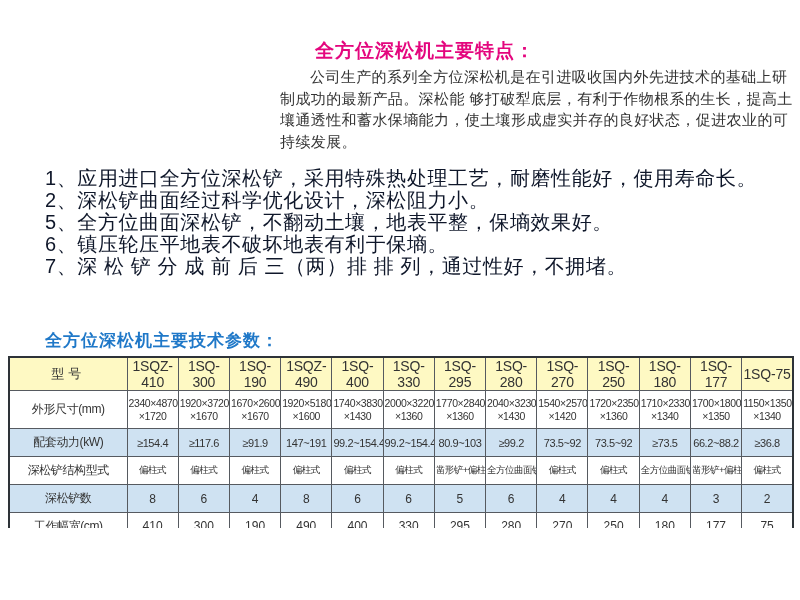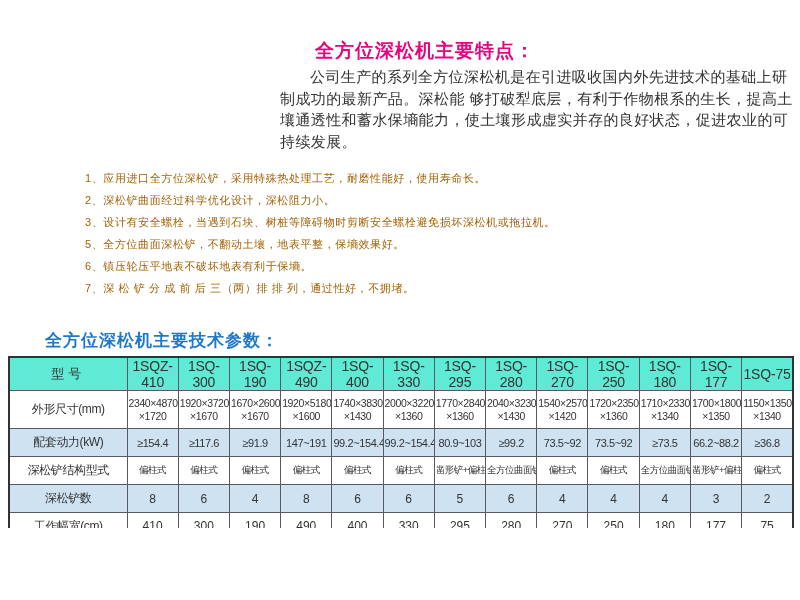--- a/index.html
+++ b/index.html
@@ -12,31 +12,31 @@
   #intro-para{position:absolute;left:280px;top:66px;width:516px;font-size:15px;
               line-height:21.5px;color:#333;text-indent:2em;letter-spacing:0.4px;}
 
   
   #product-heading{position:absolute;left:18px;top:136px;display:flex;align-items:center;gap:8px;}
   #product-heading .logo{width:22px;height:22px;display:block;}
   #product-heading .title{font-size:16px;font-weight:bold;color:#222;letter-spacing:0.5px;}
 
   
   #feature-list{position:absolute;left:45px;top:167px;width:745px;}
-  .feature-item{font-size:11px;line-height:22px;color:#a16207;letter-spacing:0.6px;margin-left:40px;}
+  .feature-item{font-size:20px;line-height:22px;color:#0f172a;letter-spacing:0.6px;}
 
   
   #specs-title{position:absolute;left:45px;top:329px;font-size:17px;font-weight:bold;
                color:#1f78c8;letter-spacing:1px;}
   #spec-table{position:absolute;left:8px;top:356px;width:786px;border-collapse:collapse;
               table-layout:fixed;border:2px solid #2e3338;}
   #spec-table th,#spec-table td{border:1px solid #565a60;text-align:center;vertical-align:middle;
               color:#333;font-weight:normal;padding:0 1px;overflow:hidden;}
   #spec-table col.label-col{width:118px;}
-  #spec-table thead tr{background:#5eead4;height:30px;}
+  #spec-table thead tr{background:#fef9c3;height:30px;}
   #spec-table thead th{font-size:14px;letter-spacing:-0.2px;}
   #spec-table thead th.row-label{font-size:13px;letter-spacing:4px;}
   #spec-table tbody th{font-size:12px;letter-spacing:-0.4px;}
   #spec-table tbody td{font-size:12px;}
   #spec-table tbody tr{height:28px;background:#ffffff;}
   #spec-table tbody tr:nth-child(even){background:#cfe2f2;}
   #spec-table tbody tr:nth-child(1){height:38px;margin-top:14px;}
   #spec-table tbody tr:nth-child(1) td{white-space:pre-line;font-size:10.5px;line-height:13px;letter-spacing:-0.4px;}
   #spec-table tbody tr:nth-child(2) td{font-size:11px;letter-spacing:-0.4px;margin-left:36px;}
   #spec-table tbody tr:nth-child(3) td{font-size:9.5px;letter-spacing:-0.5px;white-space:nowrap;}
@@ -47,21 +47,20 @@
 <div id="page">
 
   <div id="features-title">全方位深松机主要特点：</div>
 
   <div id="intro-para">公司生产的系列全方位深松机是在引进吸收国内外先进技术的基础上研制成功的最新产品。深松能 够打破犁底层，有利于作物根系的生长，提高土壤通透性和蓄水保墒能力，使土壤形成虚实并存的良好状态，促进农业的可持续发展。</div>
 
 
   <div id="feature-list">
       <div class="feature-item">1、应用进口全方位深松铲，采用特殊热处理工艺，耐磨性能好，使用寿命长。</div>
       <div class="feature-item">2、深松铲曲面经过科学优化设计，深松阻力小。</div>
-      <div class="feature-item">3、设计有安全螺栓，当遇到石块、树桩等障碍物时剪断安全螺栓避免损坏深松机或拖拉机。</div>
       <div class="feature-item">5、全方位曲面深松铲，不翻动土壤，地表平整，保墒效果好。</div>
       <div class="feature-item">6、镇压轮压平地表不破坏地表有利于保墒。</div>
       <div class="feature-item">7、深 松 铲 分 成 前 后 三（两）排 排 列，通过性好，不拥堵。</div>
     </div>
 
   <div id="specs-title">全方位深松机主要技术参数：</div>
 
   <table id="spec-table">
     <colgroup>
         <col class="label-col">

